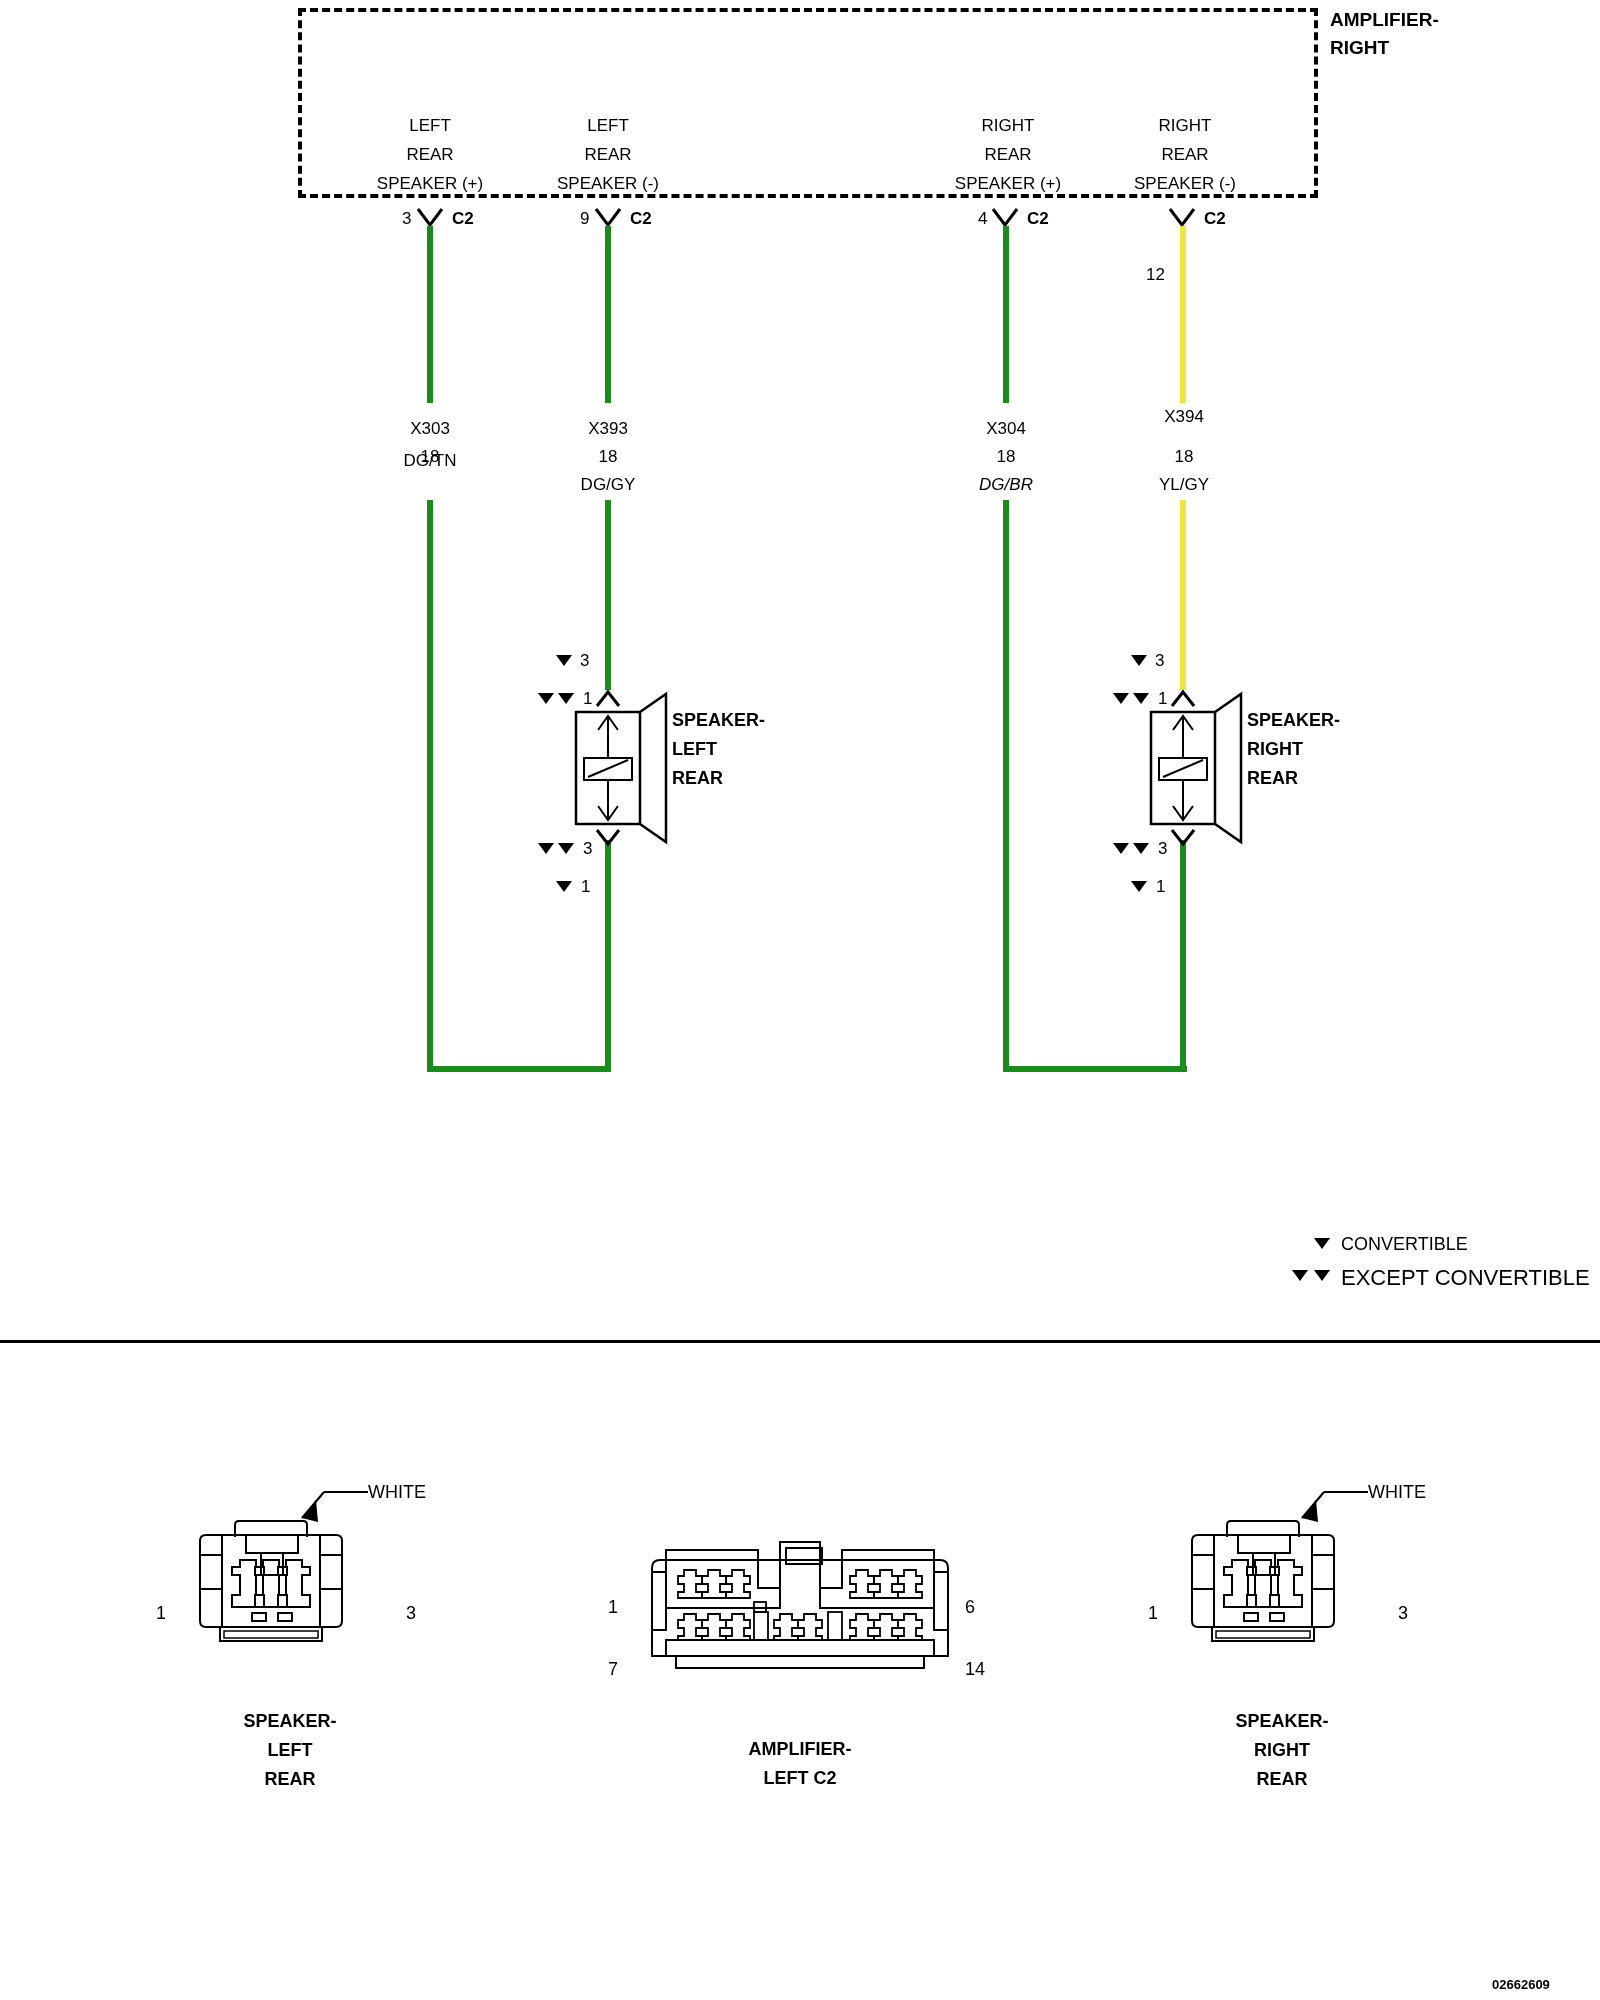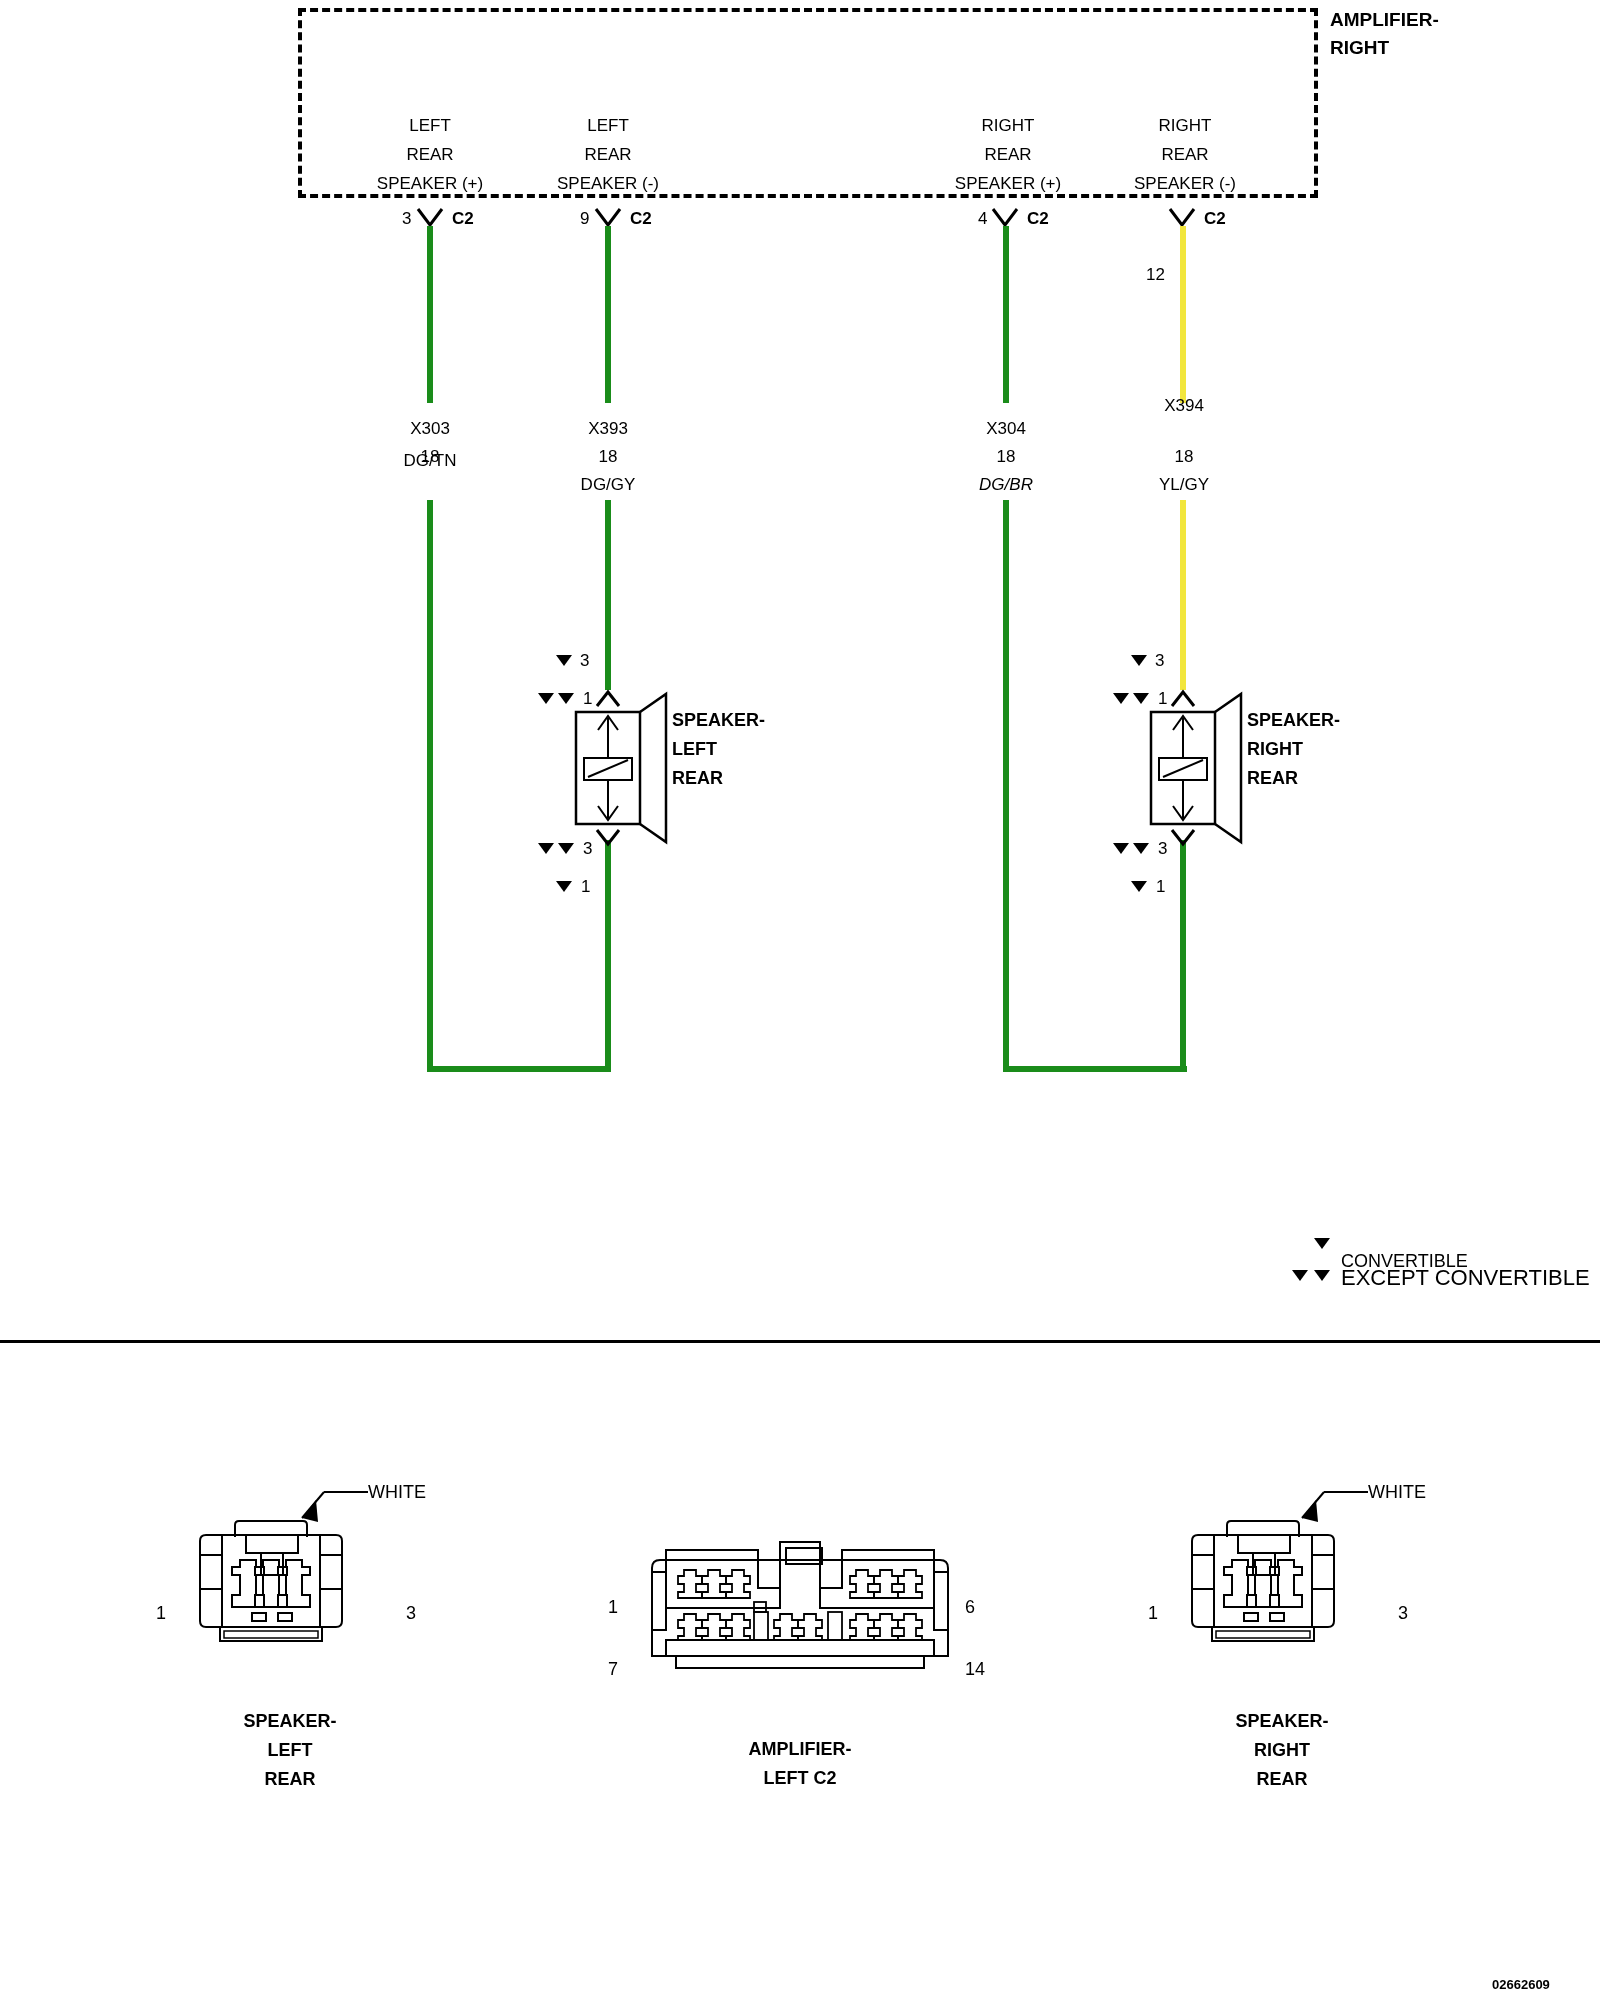--- a/index.html
+++ b/index.html
@@ -133,21 +133,21 @@
   <div class="txt ctr" style="left:430px; top:452px;">DG/TN</div>
 
   <div class="txt ctr" style="left:608px; top:420px;">X393</div>
   <div class="txt ctr" style="left:608px; top:448px;">18</div>
   <div class="txt ctr" style="left:608px; top:476px;">DG/GY</div>
 
   <div class="txt ctr" style="left:1006px; top:420px;">X304</div>
   <div class="txt ctr" style="left:1006px; top:448px;">18</div>
   <div class="txt ctr" style="left:1006px; top:476px;font-style:italic;">DG/BR</div>
 
-  <div class="txt ctr" style="left:1184px; top:397px;">X394</div>
+  <div class="txt ctr" style="left:1184px; top:408px;">X394</div>
   <div class="txt ctr" style="left:1184px; top:448px;">18</div>
   <div class="txt ctr" style="left:1184px; top:476px;">YL/GY</div>
 
   <div class="wire wire-v w-dgtn" style="left:427px; top:500px; height:572px;"></div>
 
   <div class="wire wire-v w-dggy" style="left:605px; top:500px; height:190px;"></div>
 
   <div class="wire wire-v w-dggy" style="left:605px; top:840px; height:232px;"></div>
 
   <div class="wire wire-h w-dgtn" style="left:427px; top:1066px; width:184px;"></div>
@@ -216,21 +216,21 @@
   <div class="txt b" style="left:1247px; top:740px; font-size:18px;">RIGHT</div>
   <div class="txt b" style="left:1247px; top:769px; font-size:18px;">REAR</div>
 
   <div class="legend-tri" style="left:1113px; top:843px;"></div>
   <div class="legend-tri" style="left:1133px; top:843px;"></div>
   <div class="txt" style="left:1158px; top:840px;">3</div>
   <div class="legend-tri" style="left:1131px; top:881px;"></div>
   <div class="txt" style="left:1156px; top:878px;">1</div>
 
   <div class="legend-tri" style="left:1314px; top:1238px;"></div>
-  <div class="txt" style="left:1341px; top:1235px; font-size:18px;margin-top:17px;">CONVERTIBLE</div>
+  <div class="txt" style="left:1341px; top:1235px; font-size:18px;">CONVERTIBLE</div>
 
   <div class="legend-tri" style="left:1292px; top:1270px;"></div>
   <div class="legend-tri" style="left:1314px; top:1270px;"></div>
   <div class="txt" style="left:1341px; top:1267px; font-size:22px;">EXCEPT CONVERTIBLE</div>
 
   <div class="divider" style="left:0px; top:1340px; width:1600px;"></div>
 
   <div class="txt" style="left:368px; top:1483px; font-size:18px;">WHITE</div>
   <svg style="left:280px; top:1470px; width:100px; height:70px;">
     <line x1="88" y1="22" x2="44" y2="22" stroke="#000" stroke-width="2"></line>

